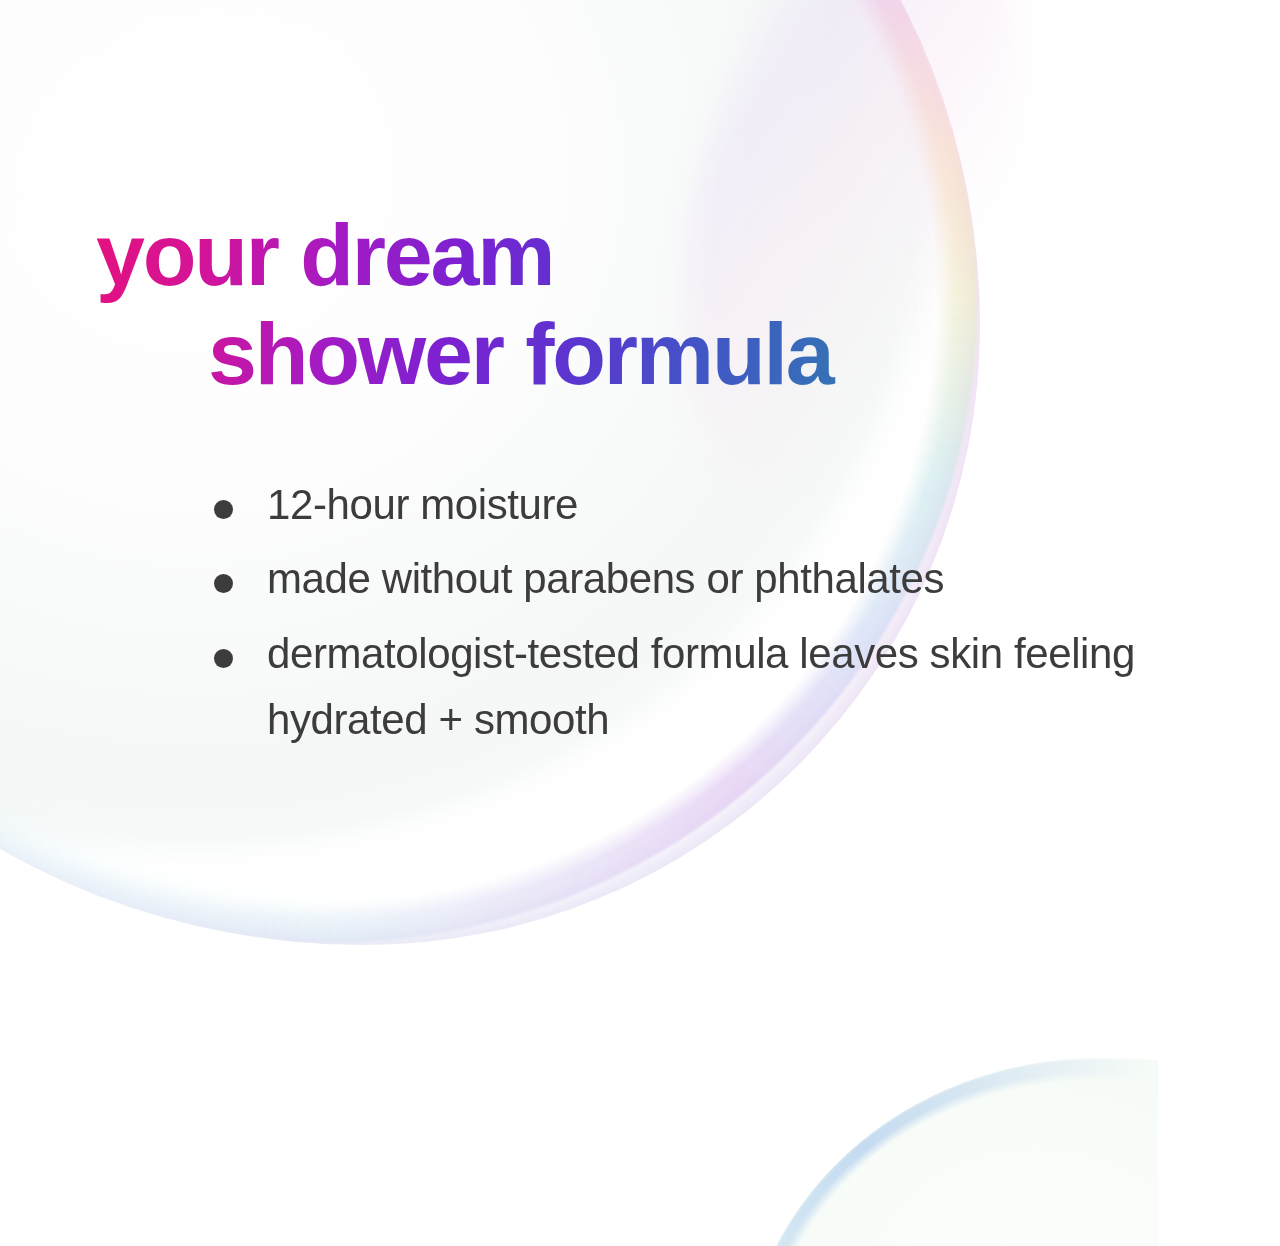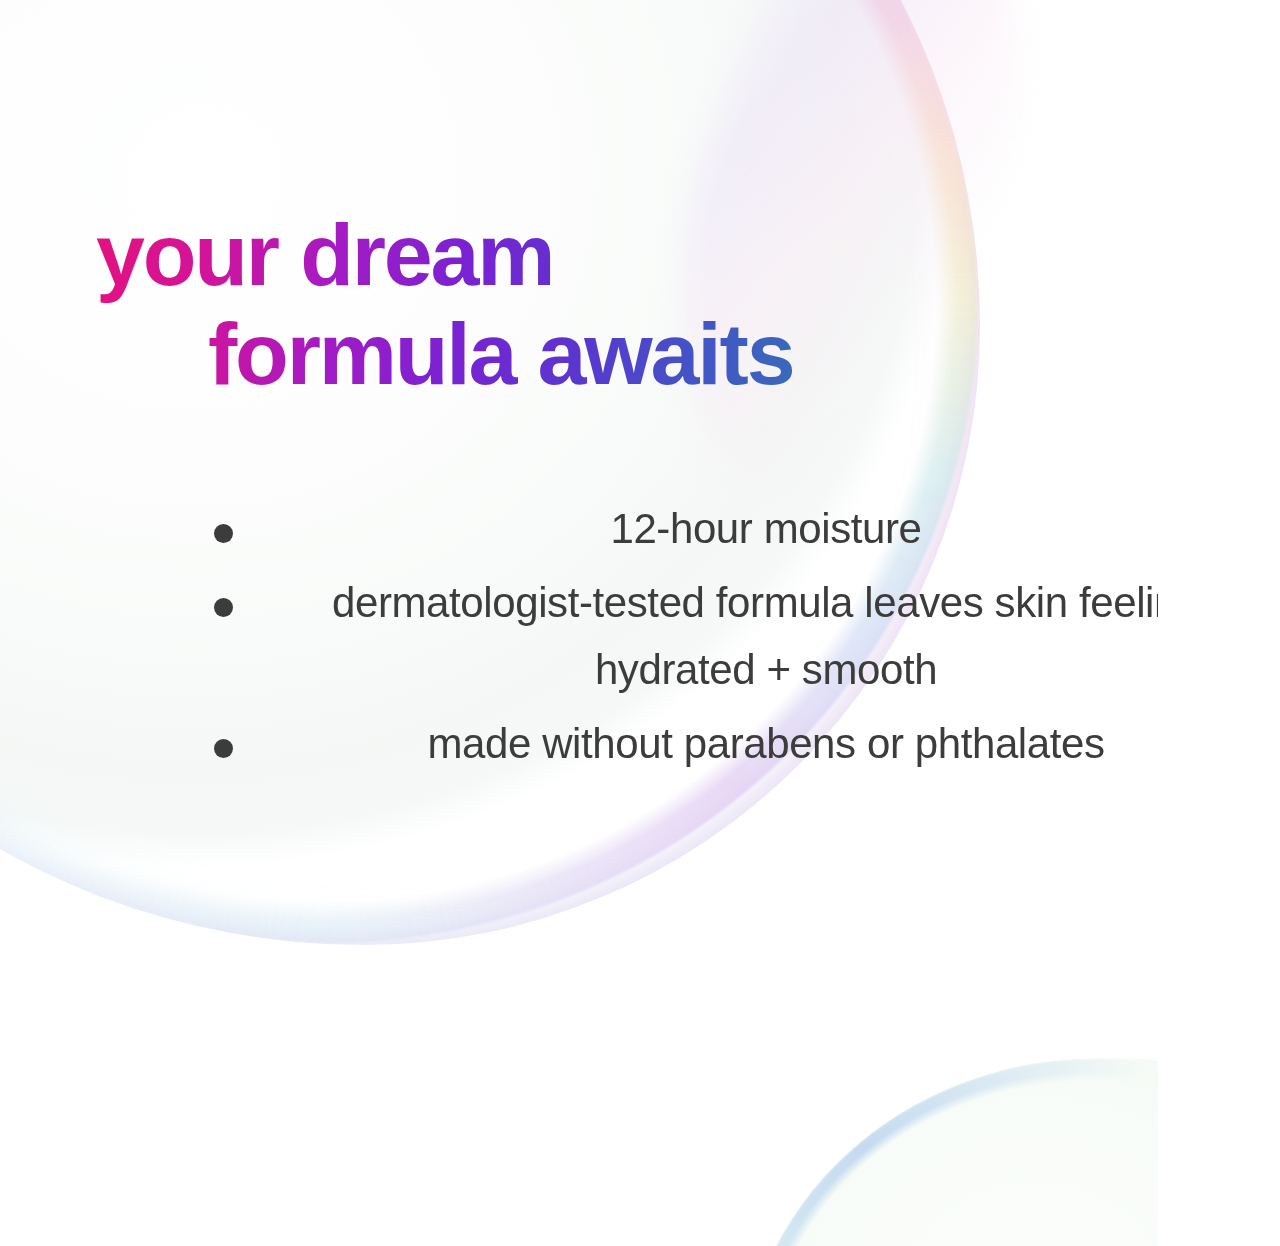--- a/index.html
+++ b/index.html
@@ -193,26 +193,25 @@
 
   .headline .hl-line-1 { background-position: 0px 0px; }
   .headline .hl-line-2 {
     margin-left: 112px;
     background-position: -112px -98px;
   }
 
   .bullets {
     position: absolute;
     left: 205px;
-    top: 496px;
+    top: 472px;
     width: 1060px;
     margin: 0;
     padding: 0;
     list-style: none;
-    text-align: center;
   }
 
   .bullet-item {
     position: relative;
     padding-left: 62px;
     margin-bottom: 8px;
     color: #3c3c3c;
     font-size: 42px;
     font-weight: 400;
     line-height: 1.58;
@@ -244,32 +243,32 @@
     <div class="bubble-main-rim"></div>
     <div class="bubble-main-sheen"></div>
     <div class="bubble-lower"></div>
     <div class="bubble-lower-rim"></div>
   </div>
 
   <div class="content">
 
     <h1 class="headline">
       <span class="hl-line hl-line-1">your dream</span>
-      <span class="hl-line hl-line-2">formula awaits</span>
+      <span class="hl-line hl-line-2">shower formula</span>
     </h1>
 
     <ul class="bullets">
       <li class="bullet-item">
         <span class="dot"></span>
         <span class="bullet-text">12-hour moisture</span>
       </li>
       <li class="bullet-item">
         <span class="dot"></span>
-        <span class="bullet-text">dermatologist-tested formula leaves skin feeling hydrated + smooth</span>
+        <span class="bullet-text">made without parabens or phthalates</span>
       </li>
       <li class="bullet-item">
         <span class="dot"></span>
-        <span class="bullet-text">made without parabens or phthalates</span>
+        <span class="bullet-text">dermatologist-tested formula leaves skin feeling hydrated + smooth</span>
       </li>
     </ul>
 
   </div>
 </div>
 
 </body></html>

